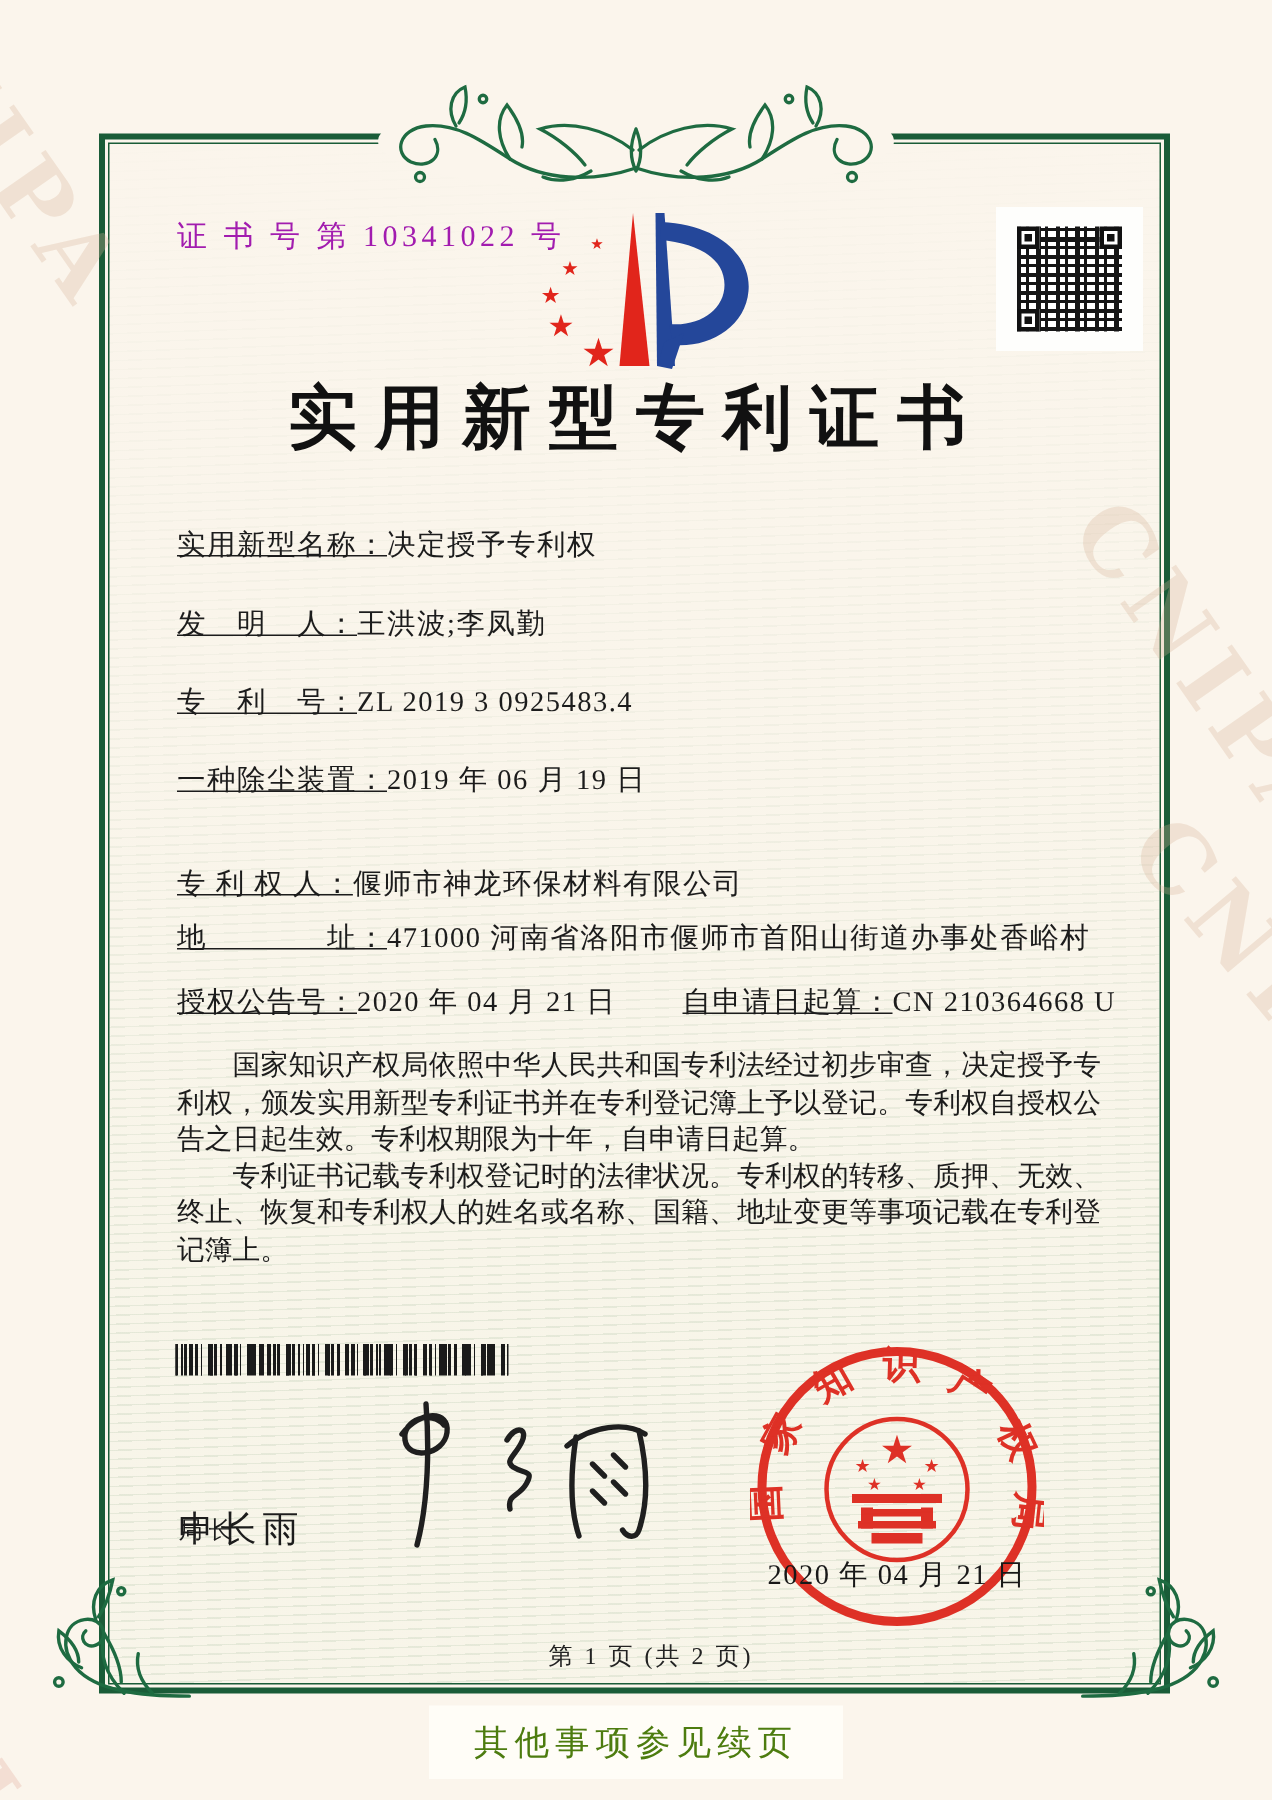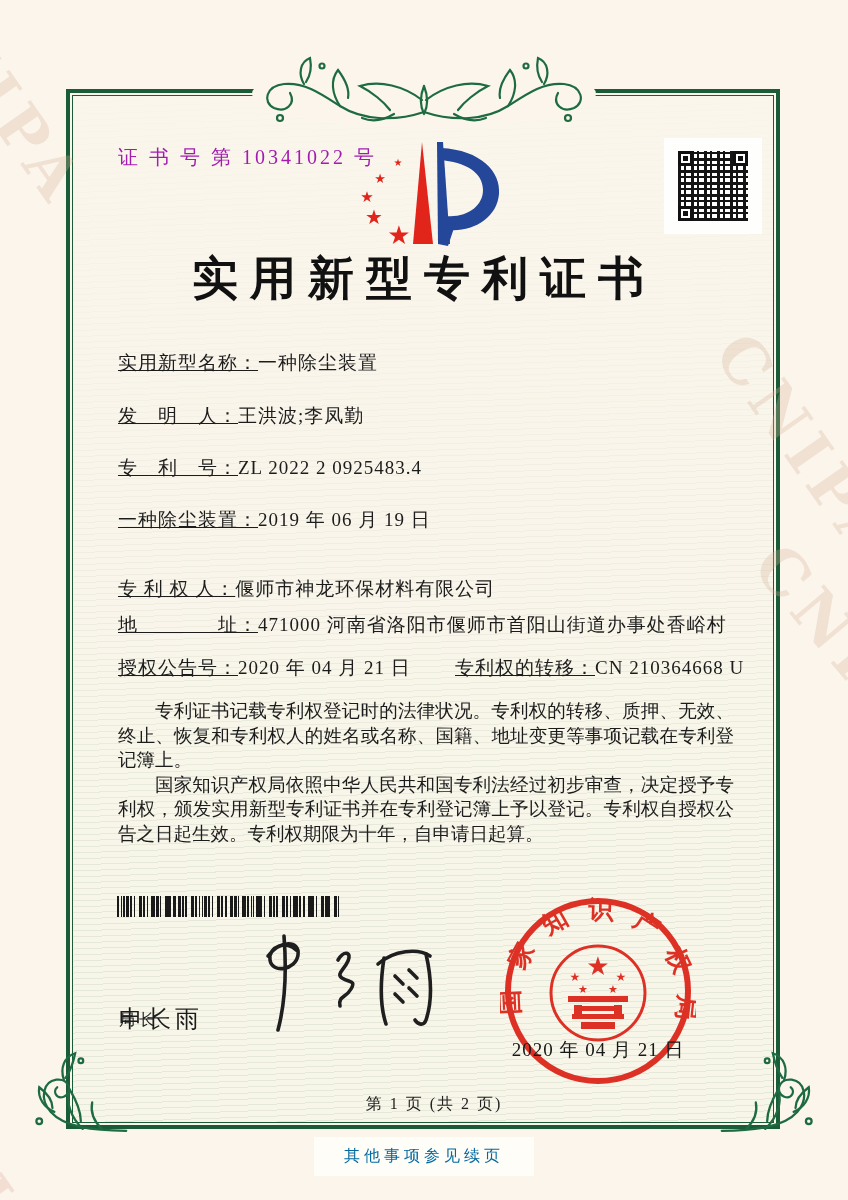--- a/index.html
+++ b/index.html
@@ -92,21 +92,21 @@
     position:absolute;left:505px;top:1037px;width:186px;z-index:5;
     text-align:center;font-size:19px;letter-spacing:1px;color:#181818;
   }
   
   .page-info{
     position:absolute;left:0;right:12px;top:1094px;z-index:4;
     text-align:center;font-size:16px;letter-spacing:2px;color:#222;padding-left:32px;
   }
   .cont-note{
     position:absolute;left:50%;top:1137px;transform:translateX(-50%);z-index:4;
-    background:#fffdf7;padding:9px 30px;font-size:16px;letter-spacing:4px;color:#0369a1;
+    background:#fffdf7;padding:9px 30px;font-size:23px;letter-spacing:4px;color:#4d7c0f;
     white-space:nowrap;
   }
 </style>
 </head>
 <body>
 
 <div class="page">
 
   <span class="wm wm1">CNIPA</span>
   <span class="wm wm2">CNIPA</span>
@@ -181,46 +181,46 @@
       <div class="qf qf-tl"></div>
       <div class="qf qf-tr"></div>
       <div class="qf qf-bl"></div>
     </div>
   </div>
 
   <div class="title">实用新型专利证书</div>
 
   <div class="fields">
     <div class="frow" style="top:0px">
-      <span class="flabel">实用新型名称：</span><span class="fvalue">一种除尘装置</span>
+      <span class="flabel">实用新型名称：</span><span class="fvalue">决定授予专利权</span>
     </div>
     <div class="frow" style="top:53px">
       <span class="flabel">发　明　人：</span><span class="fvalue">王洪波;李凤勤</span>
     </div>
     <div class="frow" style="top:105px">
-      <span class="flabel">专　利　号：</span><span class="fvalue">ZL 2022 2 0925483.4</span>
+      <span class="flabel">专　利　号：</span><span class="fvalue">ZL 2019 3 0925483.4</span>
     </div>
     <div class="frow" style="top:157px">
       <span class="flabel">一种除尘装置：</span><span class="fvalue">2019 年 06 月 19 日</span>
     </div>
     <div class="frow" style="top:226px">
       <span class="flabel">专 利 权 人：</span><span class="fvalue">偃师市神龙环保材料有限公司</span>
     </div>
     <div class="frow" style="top:262px">
       <span class="flabel">地　　　　址：</span><span class="fvalue">471000 河南省洛阳市偃师市首阳山街道办事处香峪村</span>
     </div>
     <div class="frow" style="top:305px">
       <span class="flabel">授权公告号：</span><span class="fvalue">2020 年 04 月 21 日</span>
-      <span class="frow-pair2"><span class="flabel">专利权的转移：</span><span class="fvalue">CN 210364668 U</span></span>
+      <span class="frow-pair2"><span class="flabel">自申请日起算：</span><span class="fvalue">CN 210364668 U</span></span>
     </div>
   </div>
 
   <div class="body-text">
+    <p>国家知识产权局依照中华人民共和国专利法经过初步审查，决定授予专利权，颁发实用新型专利证书并在专利登记簿上予以登记。专利权自授权公告之日起生效。专利权期限为十年，自申请日起算。</p>
     <p>专利证书记载专利权登记时的法律状况。专利权的转移、质押、无效、终止、恢复和专利权人的姓名或名称、国籍、地址变更等事项记载在专利登记簿上。</p>
-    <p>国家知识产权局依照中华人民共和国专利法经过初步审查，决定授予专利权，颁发实用新型专利证书并在专利登记簿上予以登记。专利权自授权公告之日起生效。专利权期限为十年，自申请日起算。</p>
   </div>
 
   <div class="barcode"></div>
 
   <div class="sig-title">局长</div>
   <div class="sig-name">申长雨</div>
   <svg class="sig-script" viewBox="0 0 215 112">
     <g stroke="#1f1f1f" stroke-width="3.6" fill="none" stroke-linecap="round" stroke-linejoin="round">
       <path d="M30,28 C42,12 62,12 60,27 C58,42 34,46 32,32 C30,18 50,12 58,22"></path>
       <path d="M46,8 C48,34 48,72 40,102"></path>

